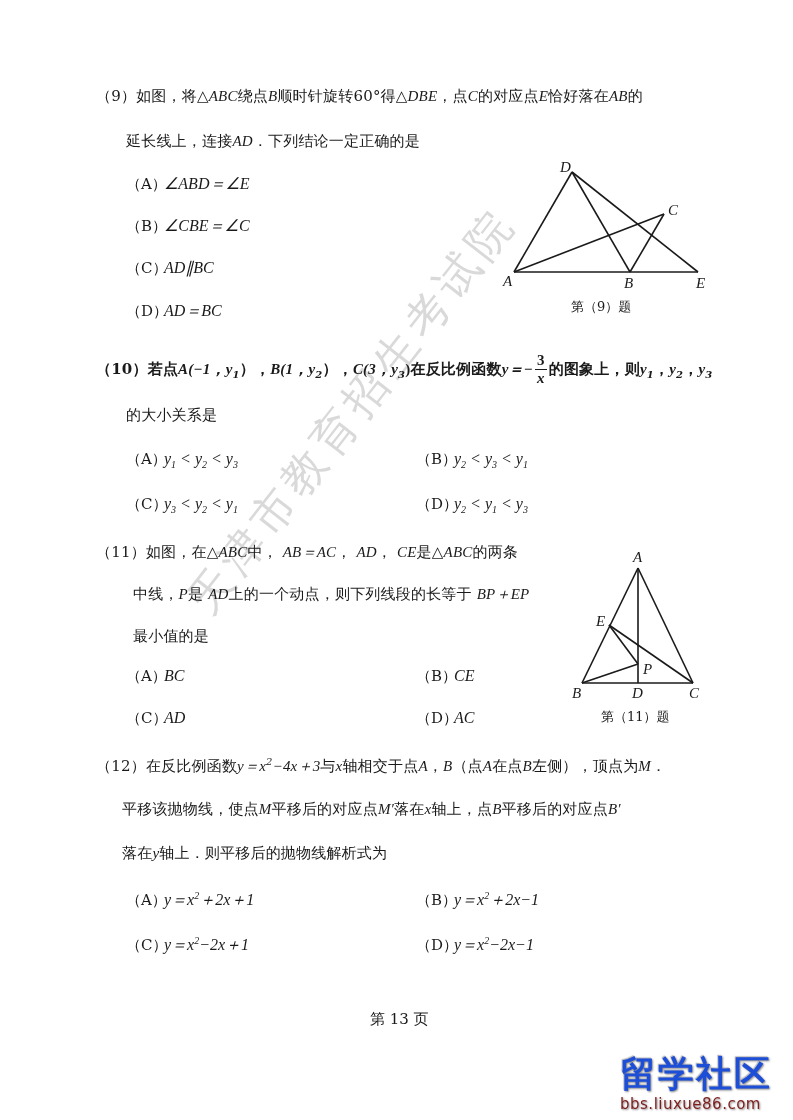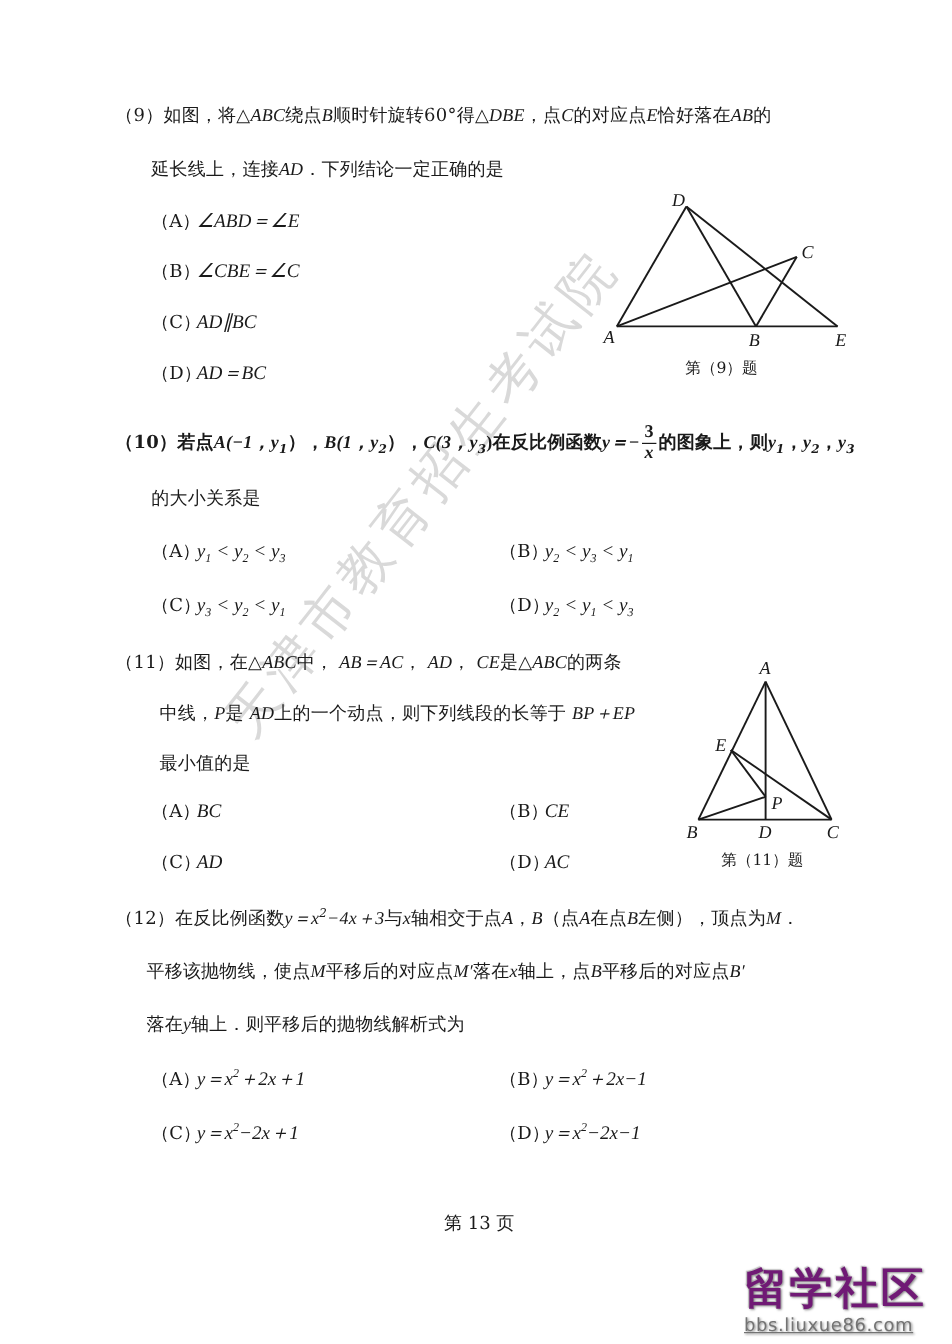--- a/index.html
+++ b/index.html
@@ -33,26 +33,26 @@
     font-family: "DejaVu Sans", sans-serif; font-size: 44px; color: rgba(120,120,120,0.28);
     transform: rotate(-52deg); transform-origin: left top; white-space: nowrap;
     letter-spacing: 6px; pointer-events: none;
   }
   .footer-page { position: absolute; left: 370px; top: 1010px; font-size: 15px; }
   .logo {
     position: absolute; left: 620px; top: 1050px; width: 160px; height: 60px;
   }
   .logo .big {
     font-family: "DejaVu Sans", sans-serif; font-weight: bold; font-size: 36px;
-    color: #701a75; letter-spacing: 2px;
+    color: #1d4ed8; letter-spacing: 2px;
     text-shadow: 1px 1px 2px #888, -1px -1px 1px #bbb;
   }
   .logo .small {
-    font-family: "DejaVu Sans", sans-serif; font-size: 15px; color: #737373;
-    text-shadow: 1px 1px 2px #888; margin-top: -4px; letter-spacing: 0.5px; text-decoration: underline;
+    font-family: "DejaVu Sans", sans-serif; font-size: 15px; color: #7f1d1d;
+    text-shadow: 1px 1px 2px #888; margin-top: -4px; letter-spacing: 0.5px;
   }
 </style>
 </head>
 <body>
 
 <div class="page">
 
   <div class="watermark">天津市教育招生考试院</div>
 
   <div class="line" style="left:96px; top:86px;">

